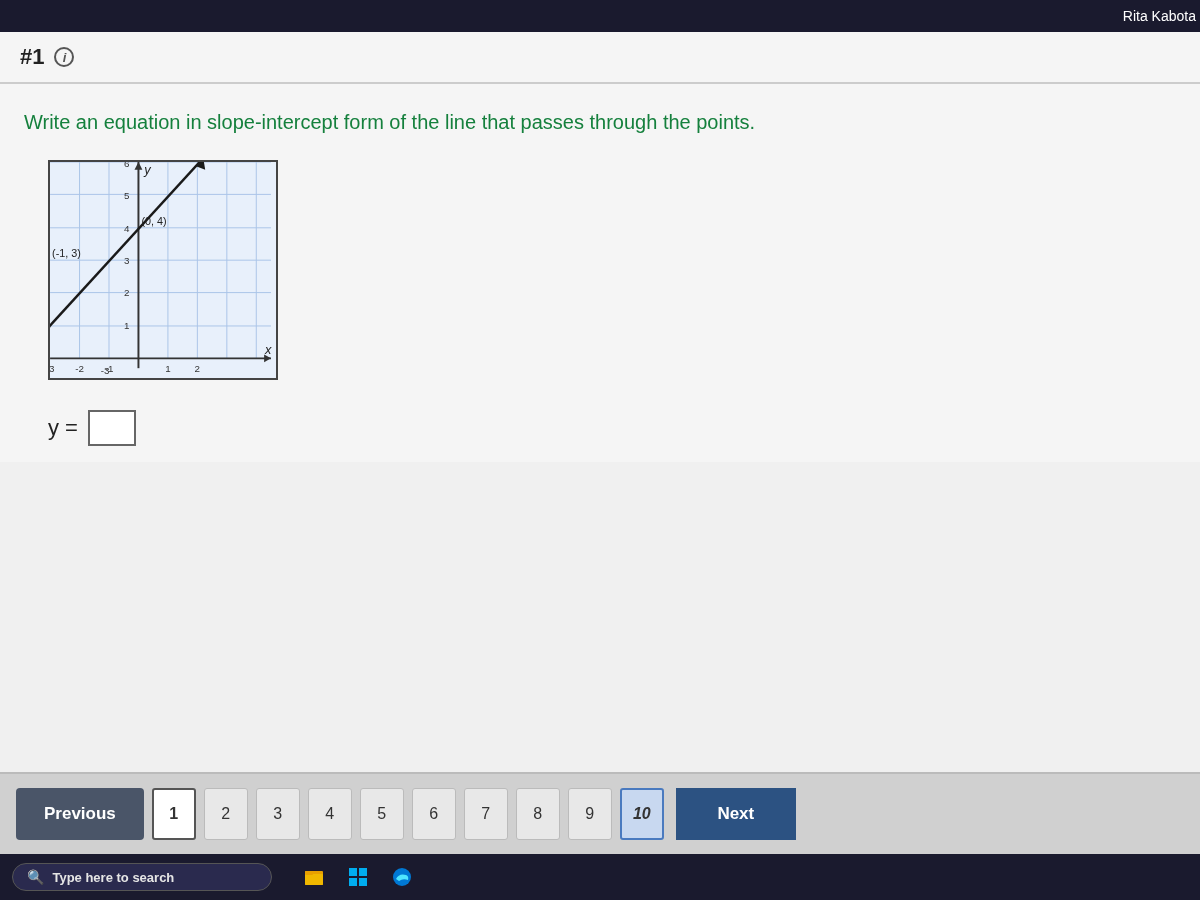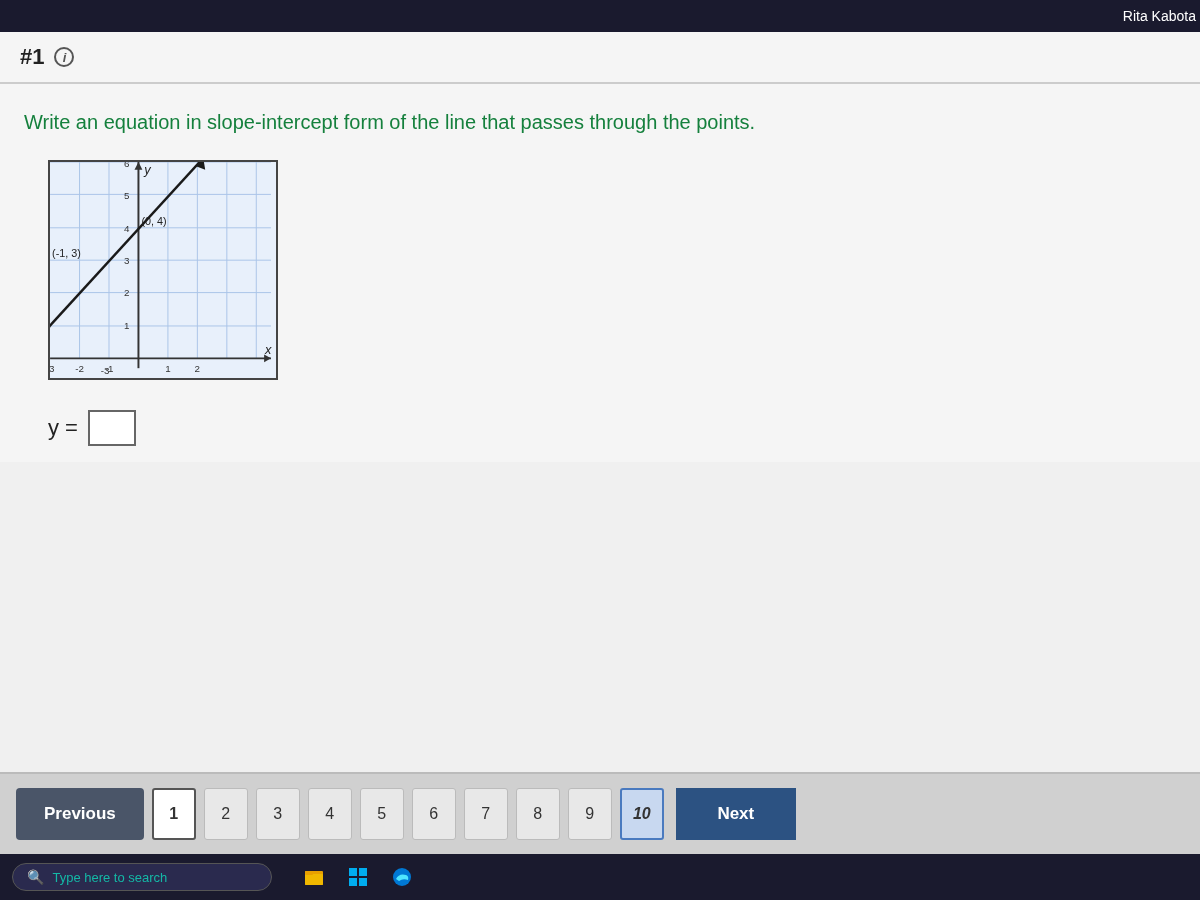--- a/index.html
+++ b/index.html
@@ -329,21 +329,21 @@
     <button class="page-btn highlighted">10</button>
 
     <button class="nav-btn-next">Next</button>
   </div>
 
 </div>
 
 <div class="taskbar">
   <div class="taskbar-search">
     <span style="color:#aaa; font-size:14px;">🔍</span>
-    <span style="color:#14b8a6; font-size:13px;">Type here to search</span>
+    <span style="color:#e5e5e5; font-size:13px;font-weight:bold;">Type here to search</span>
   </div>
   <div class="taskbar-icons">
     <div class="taskbar-icon">
       <svg width="22" height="22" viewBox="0 0 22 22" fill="none">
         <rect x="2" y="5" width="18" height="14" rx="1" fill="#e8a000"></rect>
         <rect x="2" y="8" width="18" height="11" rx="1" fill="#f0b800"></rect>
         <rect x="2" y="5" width="8" height="4" rx="1" fill="#e8a000"></rect>
       </svg>
     </div>
     <div class="taskbar-icon">

